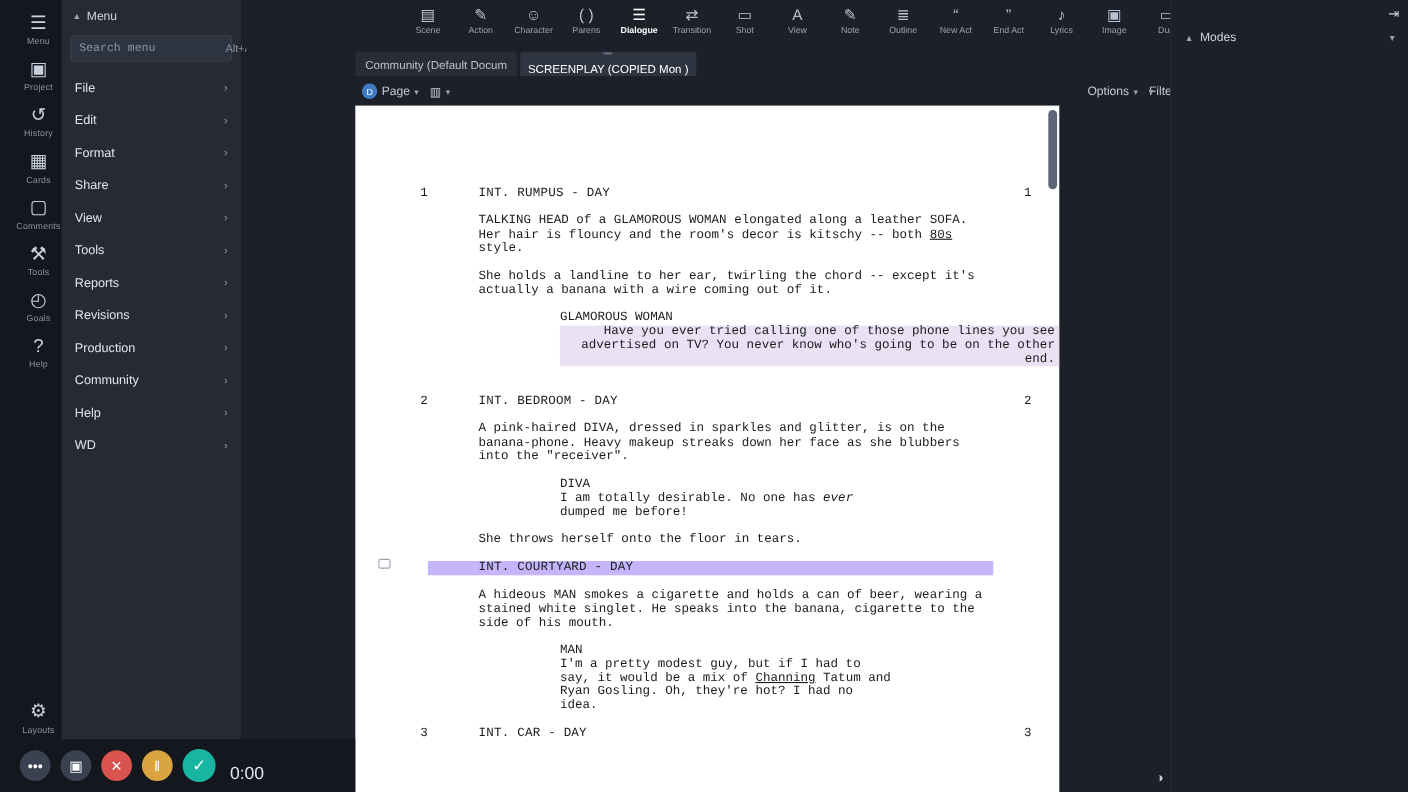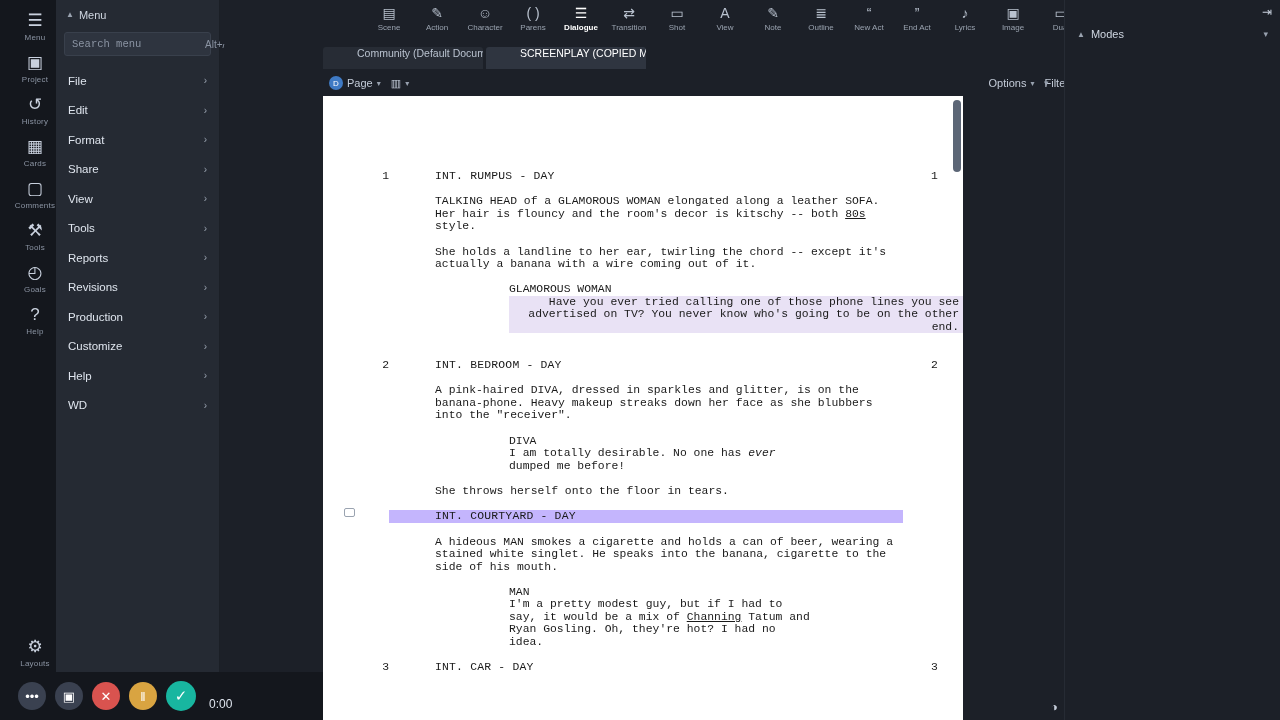--- a/index.html
+++ b/index.html
@@ -67,24 +67,24 @@
   .tool .tl { font-size: 8px; color: #9aa3b0; }
   .tool.active .ic, .tool.active .tl { color: #ffffff; }
   .tool.active .tl { font-weight: bold; }
 
   
   .tabs {
     position: absolute; left: 323px; top: 47px; height: 22px;
     display: flex; gap: 3px;
   }
   .tab {
-    height: 22px; display: flex; align-items: flex-start; gap: 25px;
+    height: 22px; display: flex; align-items: center; gap: 7px;
     padding: 0 9px; border-radius: 3px 3px 0 0;
     background: #272c35; color: #b9c2cf; font-size: 10.5px; cursor: pointer;
-    max-width: 160px; white-space: nowrap; overflow: hidden;
+    max-width: 160px; white-space: nowrap; overflow: hidden; flex-direction: column;
   }
   .tab.active { background: #2f3540; color: #ffffff; }
   .tab .dot { width: 9px; height: 9px; border-radius: 50%; background: #5a6374; display:inline-block; }
   .tab .x { color: #98a1b0; font-size: 11px; }
 
   
   .docbar {
     position: absolute; left: 323px; top: 70px; right: 46px; height: 26px;
     display: flex; align-items: center; gap: 10px;
     padding: 0 6px; color: #c3cbd8; font-size: 11px;
@@ -162,21 +162,21 @@
   }
   .cbtn {
     width: 28px; height: 28px; border-radius: 50%;
     display: flex; align-items: center; justify-content: center;
     font-size: 13px; color: #fff; cursor: pointer;
   }
   .cbtn.grey { background: #3a4150; }
   .cbtn.red { background: #d9534f; }
   .cbtn.amber { background: #d9a441; }
   .cbtn.green { background: #18b6a0; width: 30px; height: 30px; font-size: 15px; }
-  .timer { color: #dfe5ee; font-size: 12px; margin-left: 4px; margin-top: 16px; }
+  .timer { color: #dfe5ee; font-size: 16px; margin-left: 4px; margin-top: 16px; }
   .rec-dot {
     position: absolute; right: 222px; bottom: 6px; color: #c6cedb; font-size: 12px;
   }
   .rail-bottom { padding-bottom: 6px; }
 </style>
 </head>
 <body>
 
 <div id="app">
 
@@ -268,21 +268,21 @@
         </div>
         <div class="menu-row">
           <span>Revisions</span>
           <span class="chev">›</span>
         </div>
         <div class="menu-row">
           <span>Production</span>
           <span class="chev">›</span>
         </div>
         <div class="menu-row">
-          <span>Customize</span>
+          <span>Community</span>
           <span class="chev">›</span>
         </div>
         <div class="menu-row">
           <span>Help</span>
           <span class="chev">›</span>
         </div>
         <div class="menu-row">
           <span>WD</span>
           <span class="chev">›</span>
         </div>

